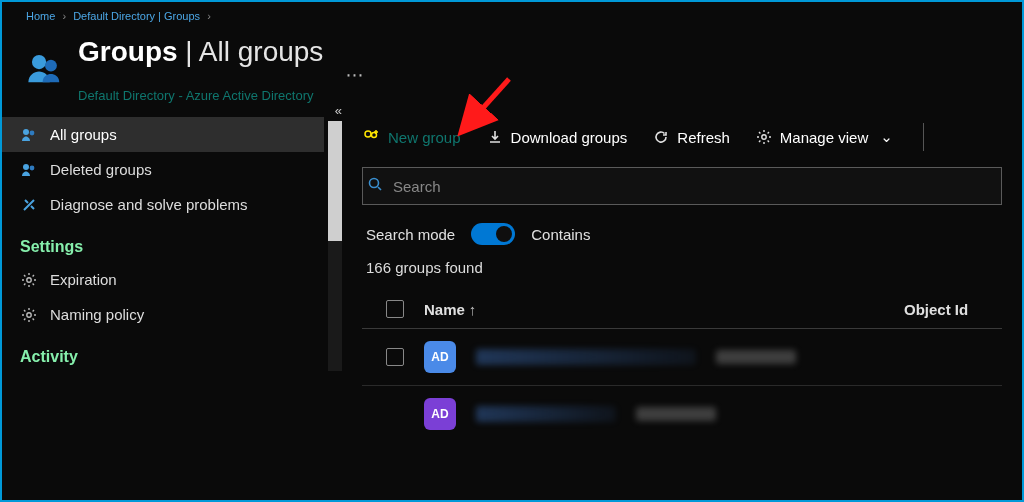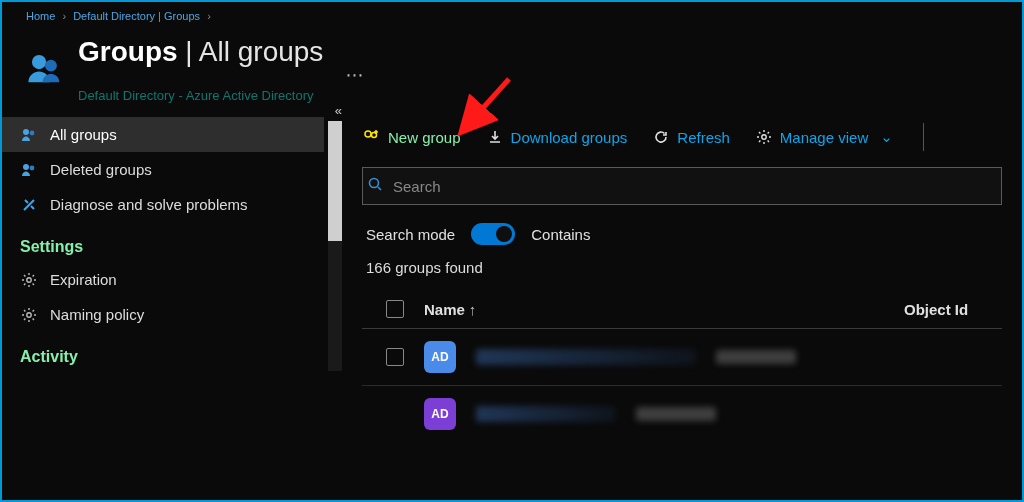--- a/index.html
+++ b/index.html
@@ -84,22 +84,22 @@
     flex-direction: column;
     min-width: 0;
   }
   .toolbar {
     display: flex;
     align-items: center;
     gap: 26px;
     padding: 6px 0 16px;
     font-size: 15px;
   }
-  .tbtn { display: inline-flex; align-items: center; gap: 8px; cursor: pointer; color: #0ea5e9; }
-  .tbtn.highlight { color: #86efac; }
+  .tbtn { display: inline-flex; align-items: center; gap: 8px; cursor: pointer; color: #ffffff; }
+  .tbtn.highlight { color: #0f766e; }
   .tbtn .icn { display: inline-flex; }
   .tsep { width: 1px; height: 28px; background: #555; margin-left: 4px; }
   .arrow-annotation {
     position: absolute;
     left: 452px;
     top: 72px;
     pointer-events: none;
   }
   .searchbox {
     border: 1px solid #5a5a5a;

